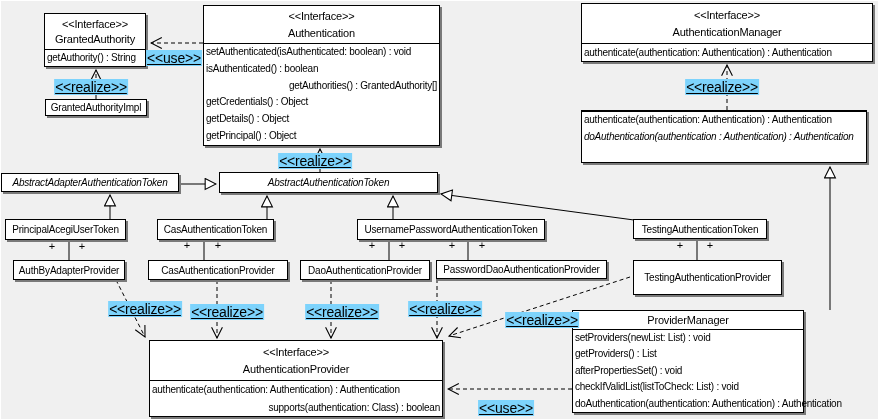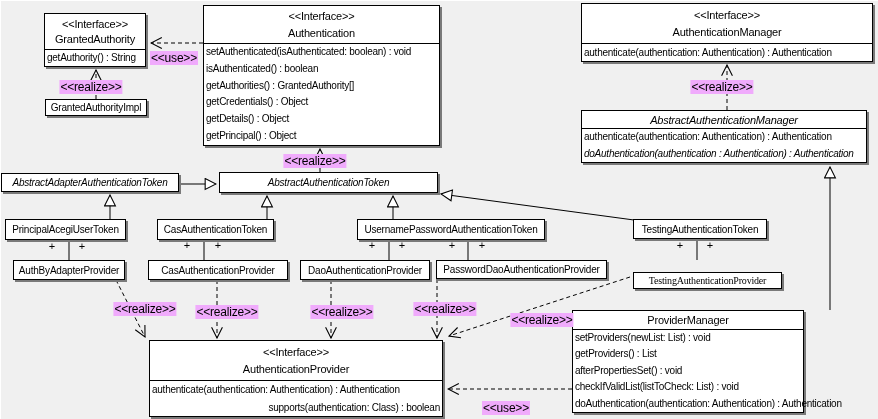--- a/index.html
+++ b/index.html
@@ -14,22 +14,22 @@
     position:absolute;background:#ffffff;border:1px solid #000;
     box-shadow:2px 2px 0 #7a7a7a;box-sizing:border-box;z-index:3;
   }
   .hdr{display:flex;flex-direction:column;justify-content:space-evenly;align-items:center;}
   .stereo,.cname{font-size:11px;letter-spacing:-0.2px;white-space:nowrap;line-height:12px;}
   .sep{border-top:1px solid #000;}
   .m{font-size:10px;letter-spacing:-0.25px;white-space:nowrap;padding:0 2px;overflow:visible;}
   .ital{font-style:italic;}
   .single{display:flex;align-items:center;justify-content:center;font-size:10px;letter-spacing:-0.2px;white-space:nowrap;}
   .edge-label{
-    position:absolute;z-index:4;background:#f0abfc;font-size:12px;letter-spacing:-0.2px;
-    transform:translate(-50%,-50%);white-space:nowrap;padding:0 1px;
+    position:absolute;z-index:4;background:#7dd3fc;font-size:14px;letter-spacing:-0.2px;
+    transform:translate(-50%,-50%);white-space:nowrap;padding:0 1px;text-decoration:underline;
   }
   .plus{
     position:absolute;z-index:4;font-size:11px;font-weight:normal;
     transform:translate(-50%,-50%);line-height:10px;
   }
   svg.wires{position:absolute;left:0;top:0;z-index:2;}
 </style>
 </head>
 <body>
 
@@ -82,39 +82,36 @@
 </div>
 
 <div class="cls" style="left:203px;top:5px;width:237px;height:141px;">
   <div class="hdr" style="height:37px;">
     <div class="stereo">&lt;&lt;Interface&gt;&gt;</div>
     <div class="cname">Authentication</div>
   </div>
   <div class="sep"></div>
   <div class="m" style="line-height:16.8px;">setAuthenticated(isAuthenticated: boolean) : void</div>
   <div class="m" style="line-height:16.8px;">isAuthenticated() : boolean</div>
-  <div class="m" style="line-height:16.8px;">getAuthorities() : GrantedAuthority[]</div>
+  <div class="m" style="line-height:16.8px;text-align:right;">getAuthorities() : GrantedAuthority[]</div>
   <div class="m" style="line-height:16.8px;">getCredentials() : Object</div>
   <div class="m" style="line-height:16.8px;">getDetails() : Object</div>
   <div class="m" style="line-height:16.8px;">getPrincipal() : Object</div>
 </div>
 
 <div class="cls" style="left:581px;top:3px;width:292px;height:59px;">
   <div class="hdr" style="height:39px;">
     <div class="stereo">&lt;&lt;Interface&gt;&gt;</div>
     <div class="cname">AuthenticationManager</div>
   </div>
   <div class="sep"></div>
   <div class="m" style="line-height:17px;">authenticate(authentication: Authentication) : Authentication</div>
 </div>
 
 <div class="cls" style="left:581px;top:110px;width:286px;height:53px;">
-  <div class="hdr" style="height:17px;">
-    <div class="cname ital">AbstractAuthenticationManager</div>
-  </div>
   <div class="sep"></div>
   <div class="m" style="line-height:16.5px;">authenticate(authentication: Authentication) : Authentication</div>
   <div class="m ital" style="line-height:16.5px;">doAuthentication(authentication : Authentication) : Authentication</div>
 </div>
 
 <div class="cls single ital" style="left:1px;top:173px;width:178px;height:19px;">
   <span>AbstractAdapterAuthenticationToken</span>
 </div>
 
 <div class="cls single ital" style="left:219px;top:172px;width:219px;height:21px;">
@@ -146,21 +143,21 @@
 </div>
 
 <div class="cls single" style="left:300px;top:260px;width:130px;height:20px;">
   <span>DaoAuthenticationProvider</span>
 </div>
 
 <div class="cls single" style="left:436px;top:260px;width:171px;height:19px;">
   <span>PasswordDaoAuthenticationProvider</span>
 </div>
 
-<div class="cls single" style="left:633px;top:272px;width:149px;height:17px;font-family:Liberation Serif, serif;">
+<div class="cls single" style="left:633px;top:260px;width:149px;height:35px;">
   <span>TestingAuthenticationProvider</span>
 </div>
 
 <div class="cls" style="left:149px;top:340px;width:294px;height:77px;">
   <div class="hdr" style="height:39px;">
     <div class="stereo">&lt;&lt;Interface&gt;&gt;</div>
     <div class="cname">AuthenticationProvider</div>
   </div>
   <div class="sep"></div>
   <div class="m" style="line-height:17.5px;">authenticate(authentication: Authentication) : Authentication</div>

